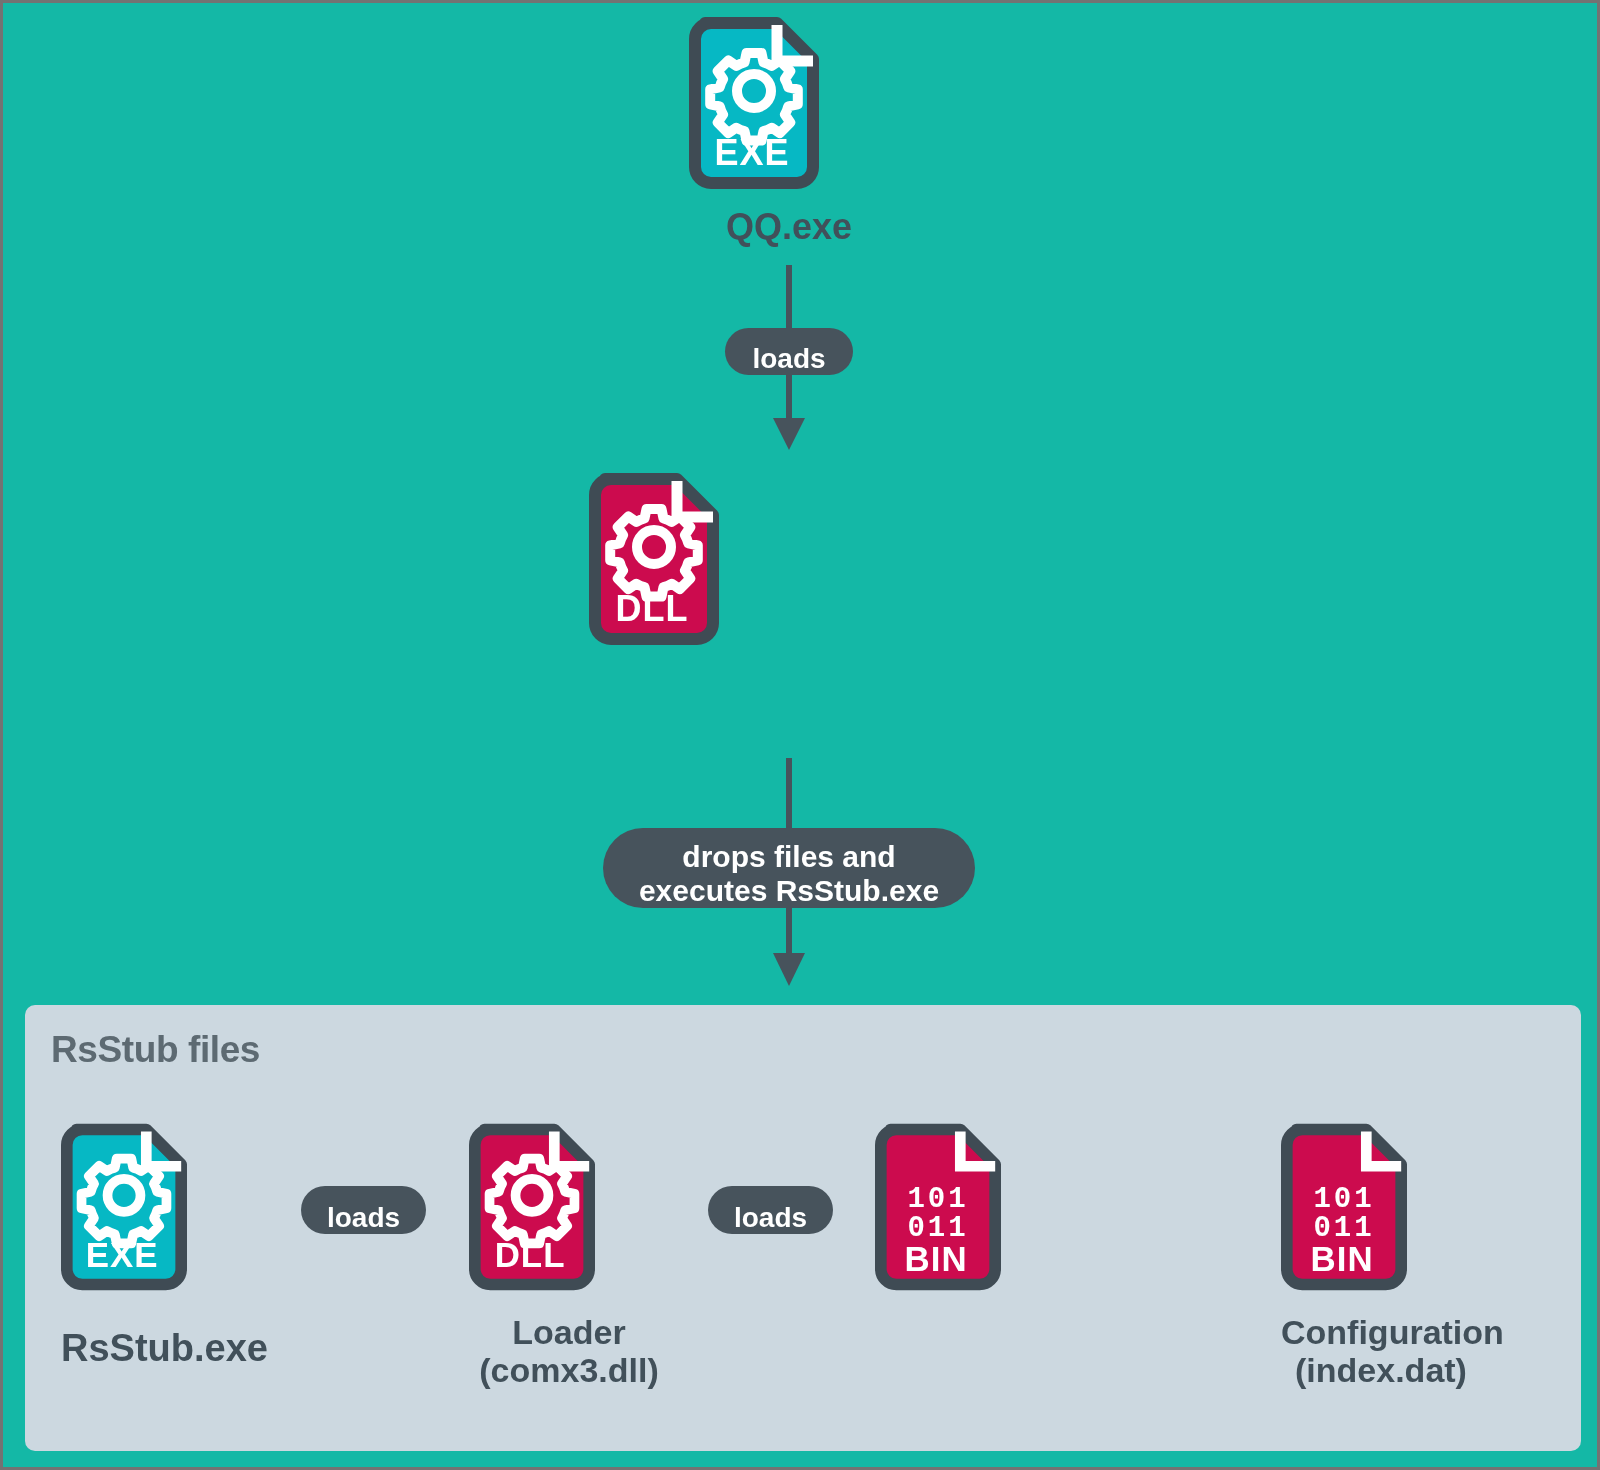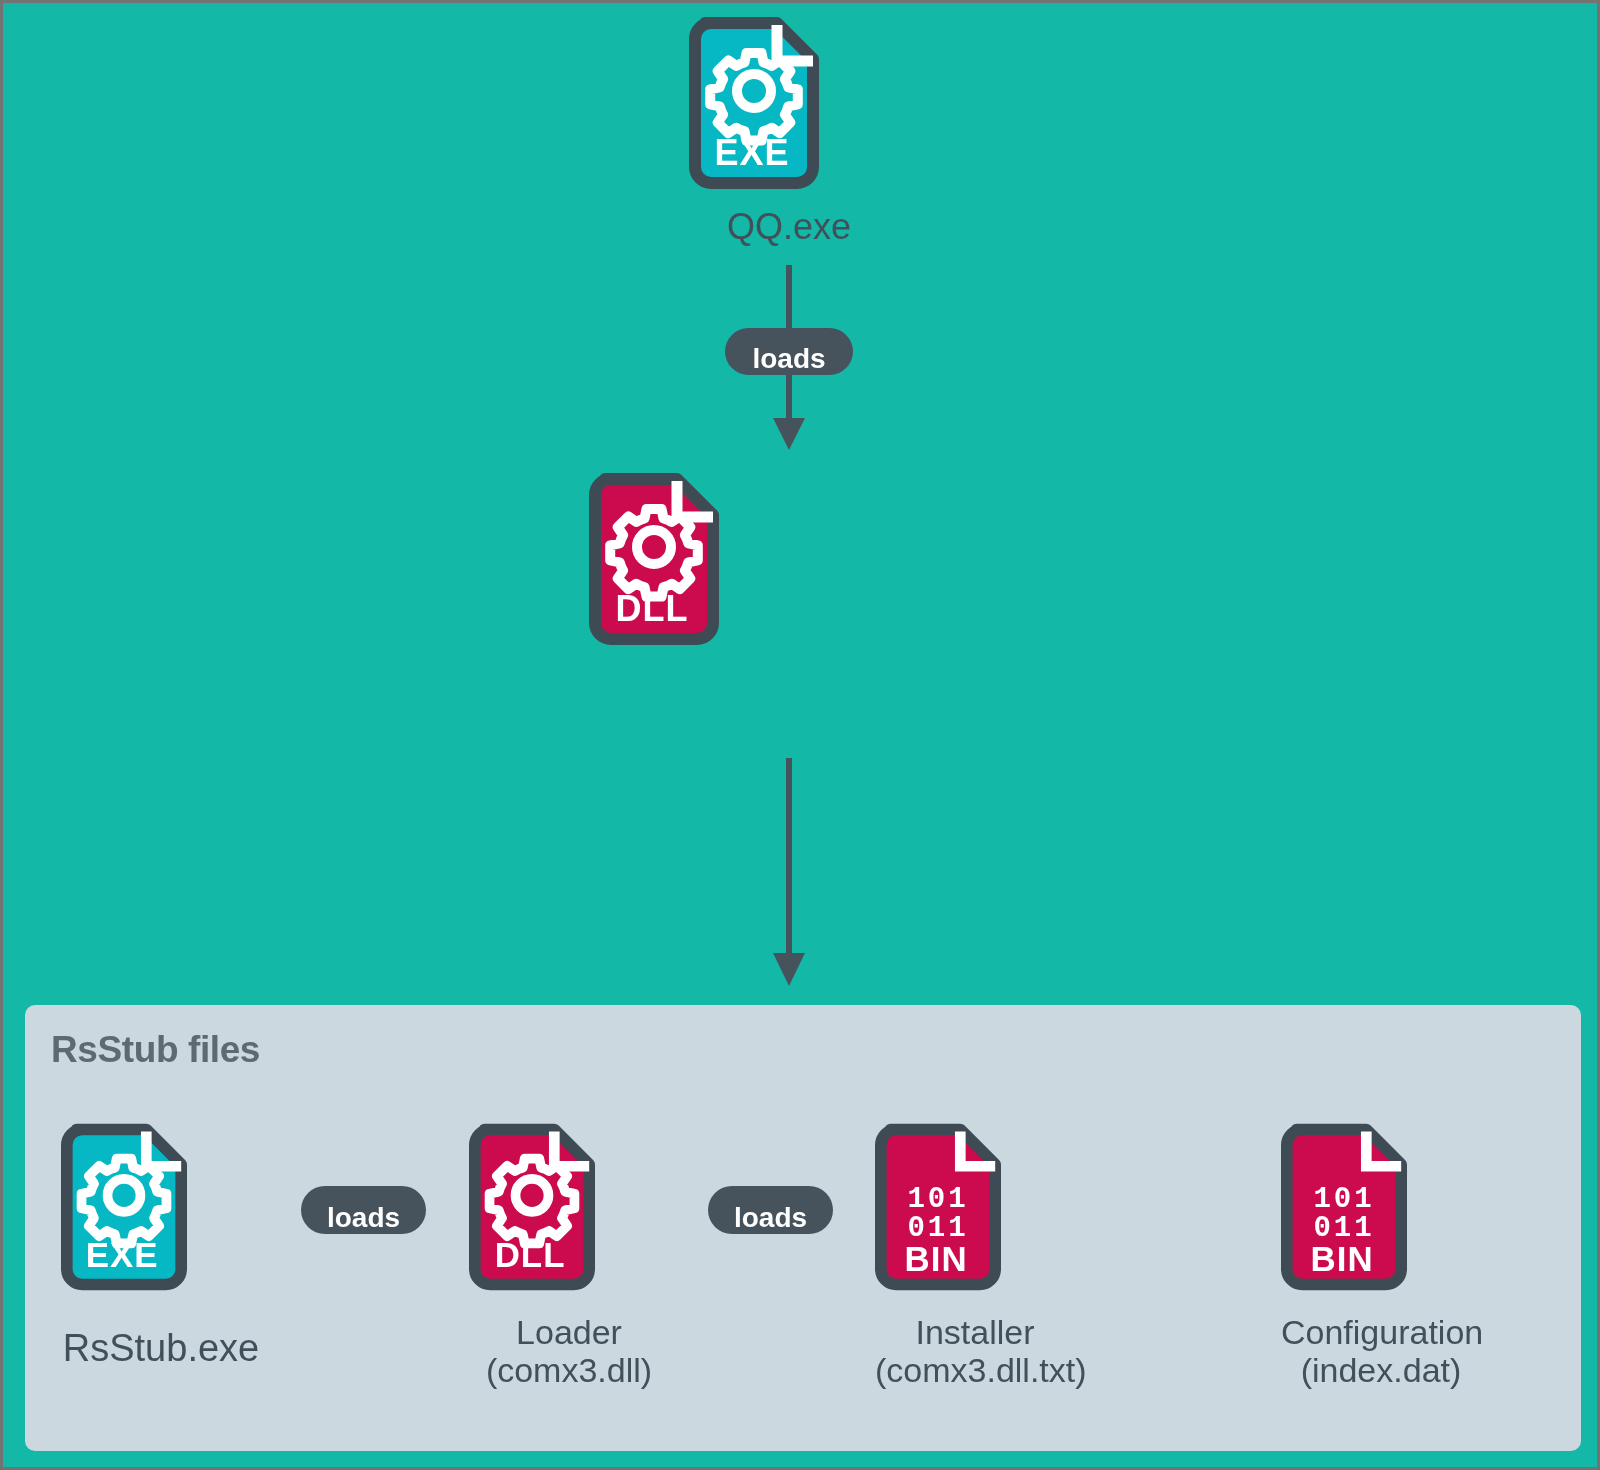--- a/index.html
+++ b/index.html
@@ -55,21 +55,21 @@
     display: block;
     margin: 0 auto;
   }
   .file-icon svg { display: block; }
 
   .node-label {
     margin-top: 10px;
     color: #41505a;
     line-height: 1.12;
     white-space: pre-line;
-    font-weight: normal;
+    font-weight: bold;
   }
 
   
   .pill {
     position: absolute;
     background: #47535c;
     color: #ffffff;
     border-radius: 999px;
     display: flex;
     align-items: flex-end;
@@ -148,20 +148,24 @@
         <polyline points="88,8 88,44 124,44" fill="none" stroke="#ffffff" stroke-width="11" stroke-linejoin="miter"></polyline>
         <g transform="translate(65,74)" fill="none" stroke="#ffffff" stroke-width="10" stroke-linejoin="round">
           <path d="M-7.5,-38 h15 l2,9.5 a29,29 0 0 1 8.2,3.4 l8,-5.4 l10.6,10.6 l-5.4,8 a29,29 0 0 1 3.4,8.2 l9.5,2 v15 l-9.5,2 a29,29 0 0 1 -3.4,8.2 l5.4,8 l-10.6,10.6 l-8,-5.4 a29,29 0 0 1 -8.2,3.4 l-2,9.5 h-15 l-2,-9.5 a29,29 0 0 1 -8.2,-3.4 l-8,5.4 l-10.6,-10.6 l5.4,-8 a29,29 0 0 1 -3.4,-8.2 l-9.5,-2 v-15 l9.5,-2 a29,29 0 0 1 3.4,-8.2 l-5.4,-8 l10.6,-10.6 l8,5.4 a29,29 0 0 1 8.2,-3.4 Z"></path>
           <circle cx="0" cy="0" r="17"></circle>
         </g>
         <text x="63" y="148" text-anchor="middle" fill="#ffffff" font-family="Liberation Sans, sans-serif" font-size="36" font-weight="bold" letter-spacing="1">DLL</text>
       </svg>
     </div>
   </div>
 
+  <div class="pill" style="left:600px; top:825px; width:372px; height:80px; font-size:30px;">
+    <span>drops files and
+executes RsStub.exe</span>
+  </div>
 
   <div id="dropped-panel">
     <div id="dropped-panel-title">RsStub files</div>
   </div>
 
   <div class="file-node" style="left:58px; top:1120px; width:200px;">
     <div class="file-icon">
       <svg width="126" height="168" viewBox="0 0 130 172" xmlns="http://www.w3.org/2000/svg">
         <path d="M16 6 H88 L124 42 V150 a16 16 0 0 1 -16 16 H22 a16 16 0 0 1 -16 -16 V22 a16 16 0 0 1 16 -16 Z" fill="#06b8c4" stroke="#3f4b54" stroke-width="12" stroke-linejoin="round"></path>
         <polyline points="88,8 88,44 124,44" fill="none" stroke="#ffffff" stroke-width="11" stroke-linejoin="miter"></polyline>
@@ -202,22 +206,20 @@
   <div class="file-node" style="left:872px; top:1120px; width:200px;">
     <div class="file-icon">
       <svg width="126" height="168" viewBox="0 0 130 172" xmlns="http://www.w3.org/2000/svg">
         <path d="M16 6 H88 L124 42 V150 a16 16 0 0 1 -16 16 H22 a16 16 0 0 1 -16 -16 V22 a16 16 0 0 1 16 -16 Z" fill="#cc0b4e" stroke="#3f4b54" stroke-width="12" stroke-linejoin="round"></path>
         <polyline points="88,8 88,44 124,44" fill="none" stroke="#ffffff" stroke-width="11" stroke-linejoin="miter"></polyline>
         <text x="65" y="86" text-anchor="middle" fill="#ffffff" font-family="Liberation Mono, monospace" font-size="30" font-weight="bold" letter-spacing="3">101</text>
         <text x="65" y="116" text-anchor="middle" fill="#ffffff" font-family="Liberation Mono, monospace" font-size="30" font-weight="bold" letter-spacing="3">011</text>
         <text x="63" y="152" text-anchor="middle" fill="#ffffff" font-family="Liberation Sans, sans-serif" font-size="36" font-weight="bold" letter-spacing="1">BIN</text>
       </svg>
     </div>
-    <div class="node-label" style="font-size:34px; margin-top:22px;">Installer
-(comx3.dll.txt)</div>
   </div>
 
   <div class="file-node" style="left:1278px; top:1120px; width:200px;">
     <div class="file-icon">
       <svg width="126" height="168" viewBox="0 0 130 172" xmlns="http://www.w3.org/2000/svg">
         <path d="M16 6 H88 L124 42 V150 a16 16 0 0 1 -16 16 H22 a16 16 0 0 1 -16 -16 V22 a16 16 0 0 1 16 -16 Z" fill="#cc0b4e" stroke="#3f4b54" stroke-width="12" stroke-linejoin="round"></path>
         <polyline points="88,8 88,44 124,44" fill="none" stroke="#ffffff" stroke-width="11" stroke-linejoin="miter"></polyline>
         <text x="65" y="86" text-anchor="middle" fill="#ffffff" font-family="Liberation Mono, monospace" font-size="30" font-weight="bold" letter-spacing="3">101</text>
         <text x="65" y="116" text-anchor="middle" fill="#ffffff" font-family="Liberation Mono, monospace" font-size="30" font-weight="bold" letter-spacing="3">011</text>
         <text x="63" y="152" text-anchor="middle" fill="#ffffff" font-family="Liberation Sans, sans-serif" font-size="36" font-weight="bold" letter-spacing="1">BIN</text>

